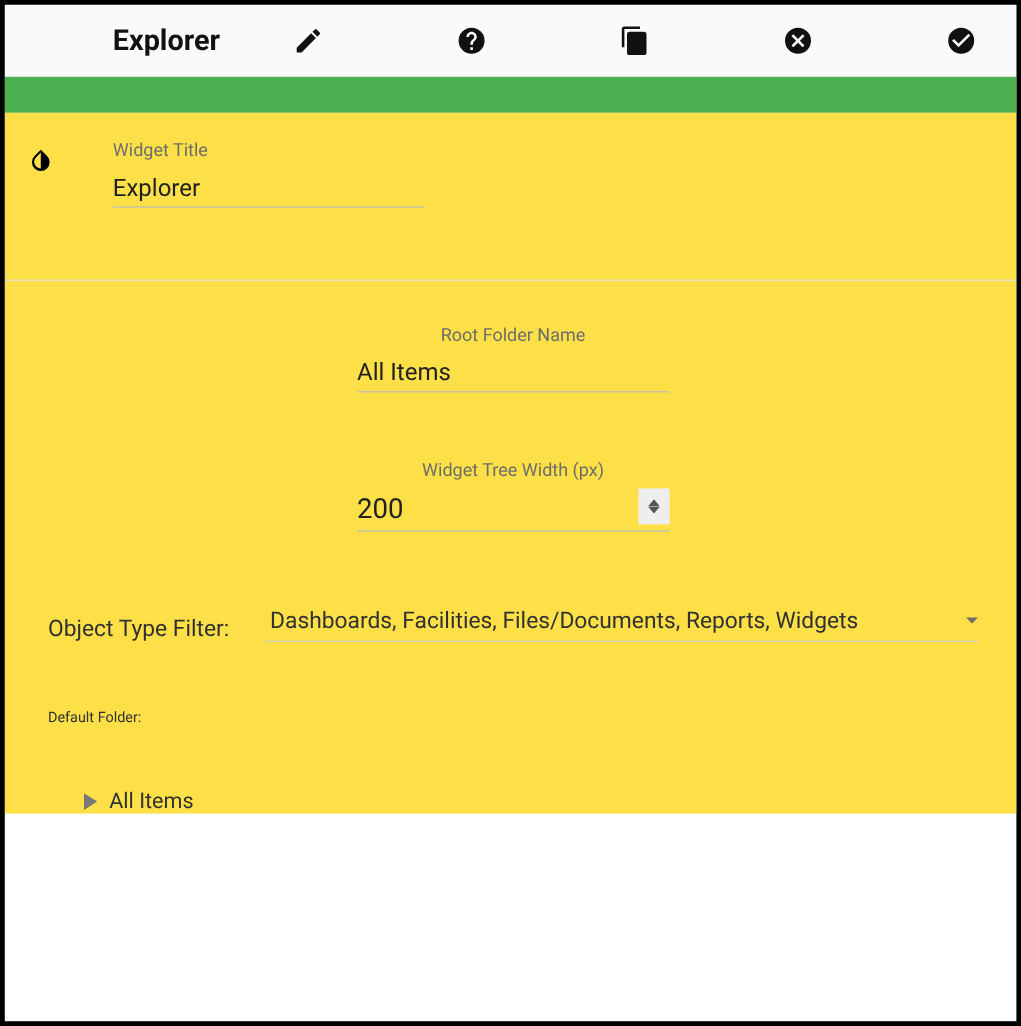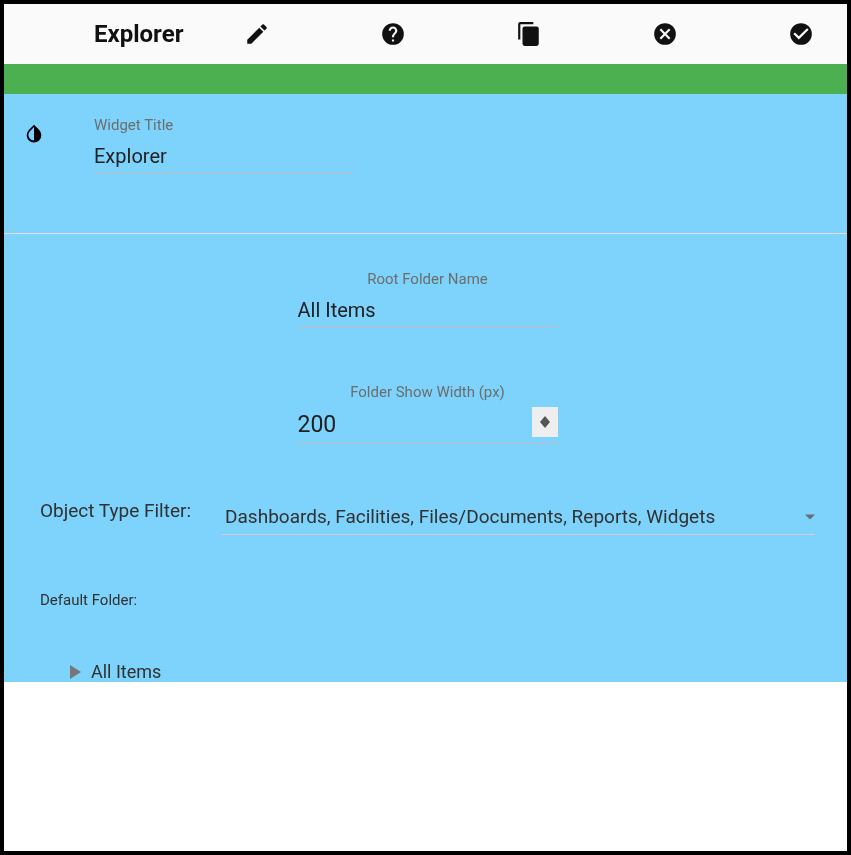--- a/index.html
+++ b/index.html
@@ -43,21 +43,21 @@
     color: #111;
     cursor: pointer;
   }
   .ticon svg { width: 26px; height: 26px; fill: currentColor; }
   .green-band {
     height: 30px;
     background: #4caf50;
     width: 100%;
   }
   .main {
-    background: #7dd3fc;
+    background: #fde047;
   }
   .title-section {
     display: flex;
     align-items: flex-start;
     padding: 22px 32px 60px 10px;
     border-bottom: 1px solid #e0e0e0;
   }
   .theme-icon {
     width: 40px;
     display: flex;
@@ -110,21 +110,21 @@
     justify-content: center;
     cursor: pointer;
   }
   .spinner svg { width: 10px; height: 6px; fill: #555; }
   .content {
     padding: 36px 32px 0 36px;
   }
   .content .field-group { margin-left: 0; margin-bottom: 56px; align-items: center; }
   .row {
     display: flex;
-    align-items: flex-start;
+    align-items: flex-end;
     margin-bottom: 56px;
   }
   .row-label {
     font-size: 19px;
     color: #313131;
     margin-right: 30px;
   }
   .select-wrap {
     flex: 1;
     position: relative;
@@ -141,21 +141,21 @@
     border-top: 5px solid #6d6d6d;
   }
   .checkbox {
     width: 22px; height: 22px;
     border: 2px solid #6d6d6d;
     display: inline-block;
     cursor: pointer;
     margin-left: 40px;
   }
   .section-label {
-    font-size: 15px;
+    font-size: 12px;
     color: #313131;
     margin-bottom: 52px;
   }
   .tree-item {
     display: flex;
     align-items: center;
     margin-left: 30px;
     cursor: pointer;
   }
   .tree-caret {
@@ -218,21 +218,21 @@
   </div>
 
   <div class="content">
 
     <div class="field-group">
       <label class="field-label">Root Folder Name</label>
       <input class="text-input" type="text" value="All Items" style="">
     </div>
 
     <div class="field-group">
-      <label class="field-label">Folder Show Width (px)</label>
+      <label class="field-label">Widget Tree Width (px)</label>
       <div class="num-wrap">
         <input class="num-input" type="text" value="200" style="">
         <div class="spinner">
           <svg viewBox="0 0 10 6">
               <path d="M5 0l5 6H0z"></path>
             </svg>
           <svg viewBox="0 0 10 6">
               <path d="M5 6L0 0h10z"></path>
             </svg>
         </div>

